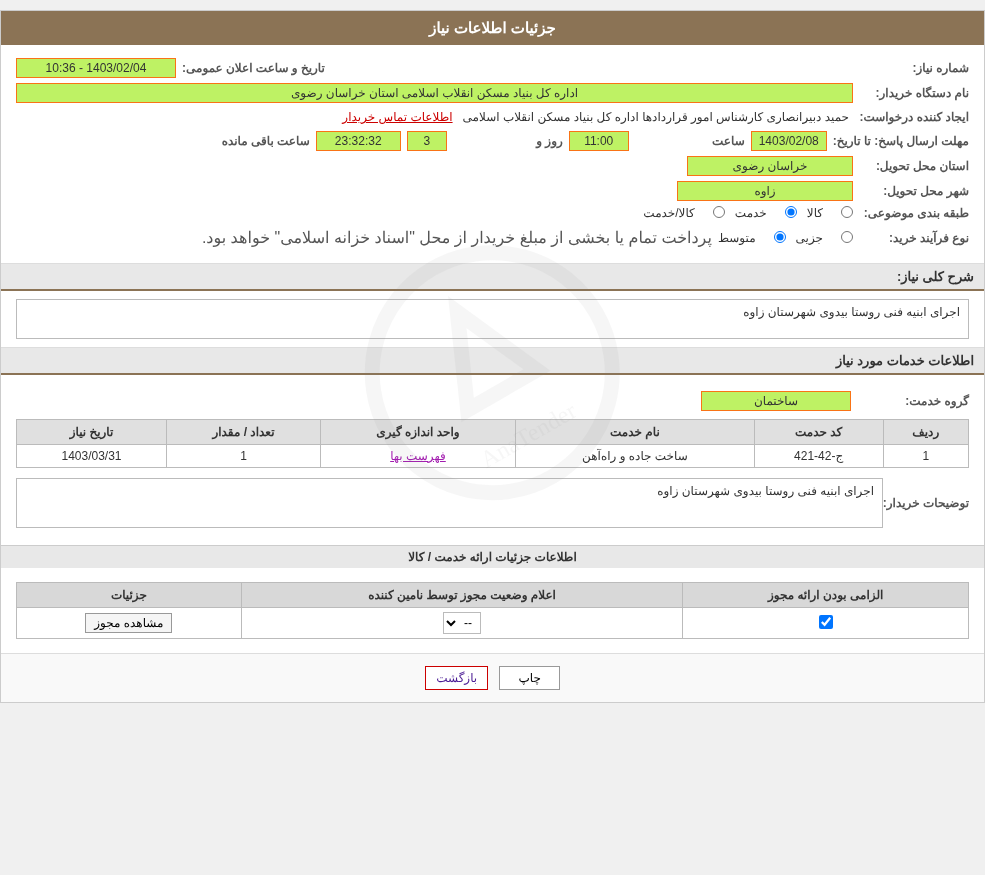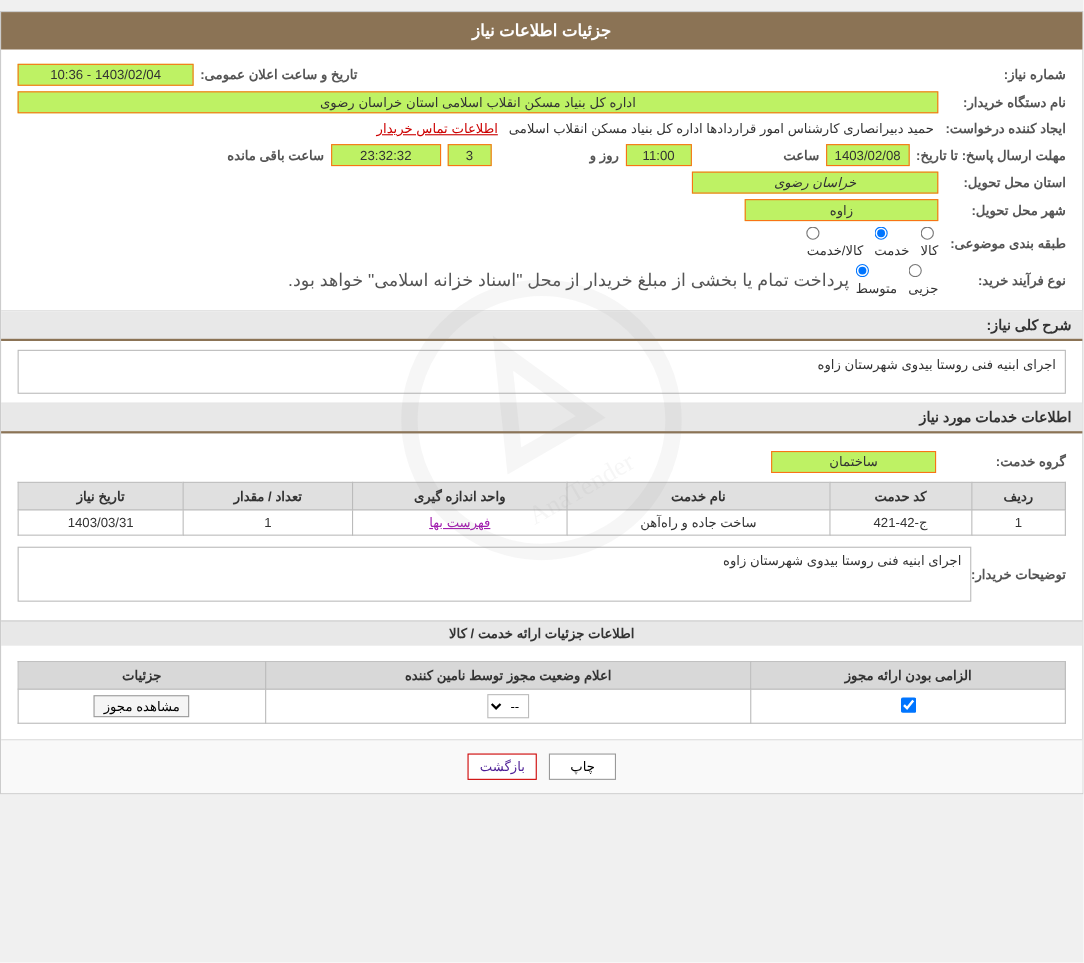--- a/index.html
+++ b/index.html
@@ -56,23 +56,22 @@
       text-decoration: underline;
       cursor: pointer;
     }
     .radio-group {
       display: flex;
       gap: 10px;
       align-items: center;
     }
     .radio-item {
       display: flex;
-      align-items: flex-end;
-      gap: 3px;
-      flex-direction: column;
+      align-items: flex-start;
+      gap: 18px;
     }
     .radio-input {
       width: 12px;
       height: 12px;
     }
     .section-title {
       background: #e8e8e8;
       border-bottom: 2px solid #8B7355;
       padding: 5px 10px;
       font-weight: bold;
@@ -242,27 +241,27 @@
         <span class="contact-link">اطلاعات تماس خریدار</span>
       </div>
 
       <div class="info-row">
         <span class="label">مهلت ارسال پاسخ: تا تاریخ:</span>
         <span class="value-box" style="width:76px;">1403/02/08</span>
         <span class="label">ساعت</span>
         <span class="value-box" style="width:60px;">11:00</span>
         <span class="label">روز و</span>
         <span class="value-box" style="width:40px;">3</span>
-        <span class="value-box" style="width:100px;">23:32:32</span>
+        <span class="value-box" style="width:85px;">23:32:32</span>
         <span class="label">ساعت باقی مانده</span>
       </div>
 
       <div class="info-row">
         <span class="label">استان محل تحویل:</span>
-        <span class="value-box" style="width:224px;font-style:italic;">خراسان رضوی</span>
+        <span class="value-box" style="width:166px;">خراسان رضوی</span>
       </div>
 
       <div class="info-row">
         <span class="label">شهر محل تحویل:</span>
         <span class="value-box" style="width:176px;">زاوه</span>
       </div>
 
       <div class="info-row">
         <span class="label">طبقه بندی موضوعی:</span>
         <div class="radio-group">

